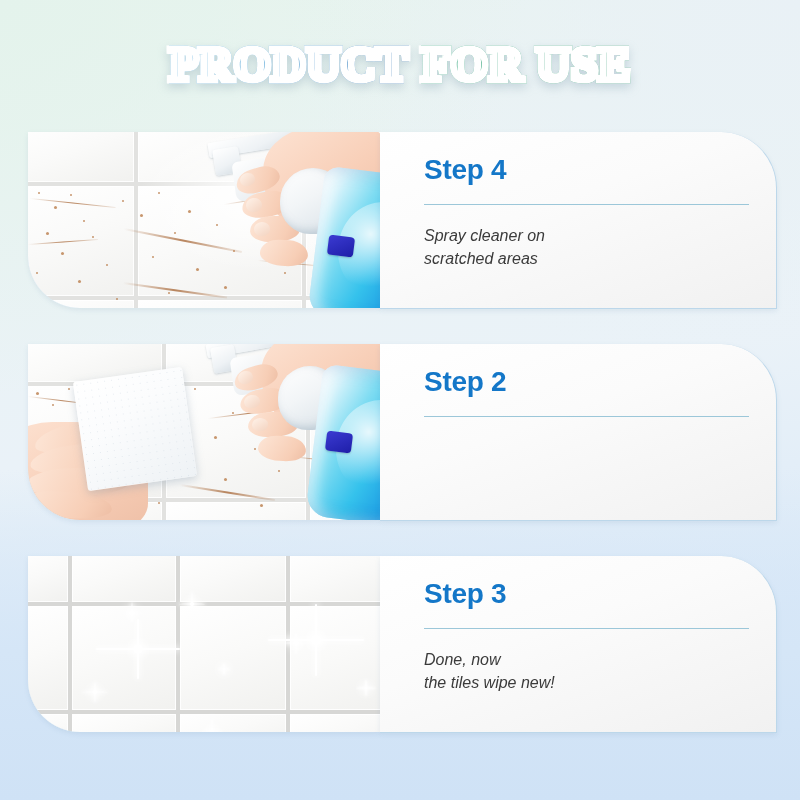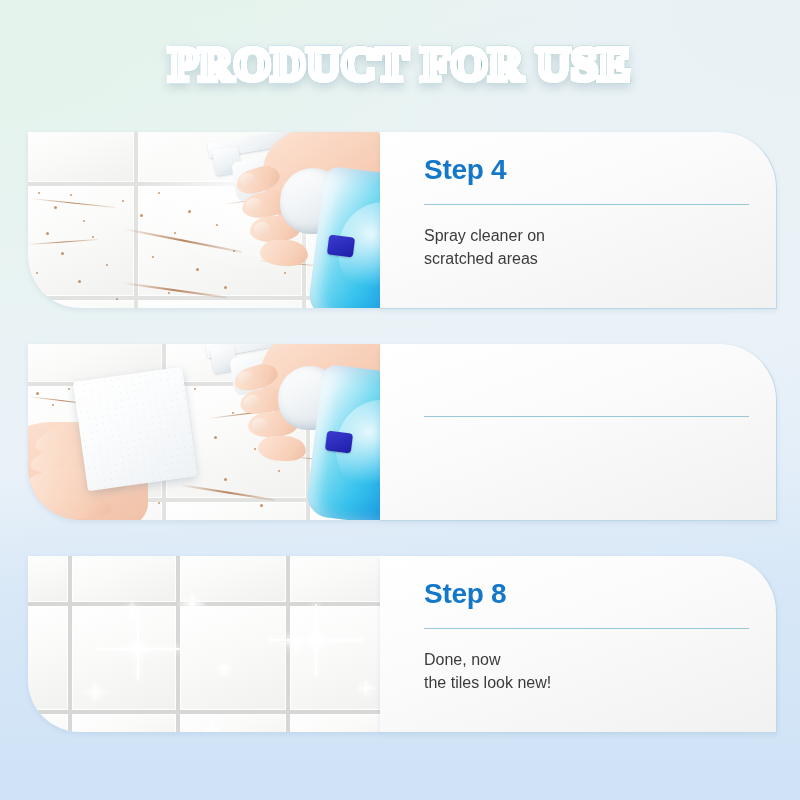--- a/index.html
+++ b/index.html
@@ -133,21 +133,21 @@
     border-bottom:1px solid #bcd7ea;
     box-shadow:0 2px 5px rgba(90,130,170,.13);
   }
   .step-title{
     position:absolute;left:44px;top:22px;
     font-size:28px;font-weight:700;color:#1477c8;letter-spacing:-.3px;
   }
   .divider{position:absolute;left:44px;right:27px;top:72px;height:1px;background:#9cc7d9;}
   .step-body{
     position:absolute;left:44px;top:92px;right:40px;
-    font-size:16px;line-height:23px;color:#3b3b3b;white-space:pre-line;
+    font-size:16px;line-height:23px;color:#3b3b3b;white-space:pre-line;font-style:italic;
   }
 </style>
 </head>
 <body>
 
 <div class="stage">
   <div class="bg-wash"></div>
 
   <div class="title-wrap">
     <div class="title">
@@ -309,20 +309,21 @@
         <div class="nail" style="left:224px;top:74px;width:16px;height:13px;transform:rotate(-3deg);"></div>
         <div class="finger" style="left:230px;top:92px;width:48px;height:25px;transform:rotate(4deg);"></div>
         <div class="bottle-cap" style="left:250px;top:22px;width:64px;height:64px;"></div>
         <div class="bottle-body" style="left:286px;top:26px;width:110px;height:152px;transform:rotate(7deg);"></div>
         <div class="bottle-swirl" style="left:308px;top:56px;width:88px;height:96px;transform:rotate(7deg);"></div>
         <div class="bottle-label" style="left:298px;top:88px;width:26px;height:20px;transform:rotate(7deg);"></div>
       </div>
     </div>
 
     <div class="panel">
+      <div class="step-title">Step 2</div>
       <div class="divider"></div>
     </div>
   </div>
 
   <div class="row row-3">
     <div class="photo">
       <div class="tiles">
         <div class="tile" style="left:-6px;top:-6px;width:46px;height:52px;"></div>
         <div class="tile" style="left:44px;top:-6px;width:104px;height:52px;"></div>
         <div class="tile" style="left:152px;top:-6px;width:106px;height:52px;"></div>
@@ -384,19 +385,19 @@
         </div>
         <div class="spark" style="left:184px;top:175px;">
           <i class="h" style="width:22px;height:1px;box-shadow:0 0 4px 1px rgba(255,255,255,.9);"></i>
           <i class="v" style="width:1px;height:30px;box-shadow:0 0 4px 1px rgba(255,255,255,.9);"></i>
           <i class="c" style="width:4px;height:4px;"></i>
         </div>
       </div>
     </div>
 
     <div class="panel">
-      <div class="step-title">Step 8</div>
+      <div class="step-title">Step 3</div>
       <div class="divider"></div>
       <div class="step-body">Done, now
-the tiles look new!</div>
+the tiles wipe new!</div>
     </div>
   </div>
 </div>
 
 </body></html>

